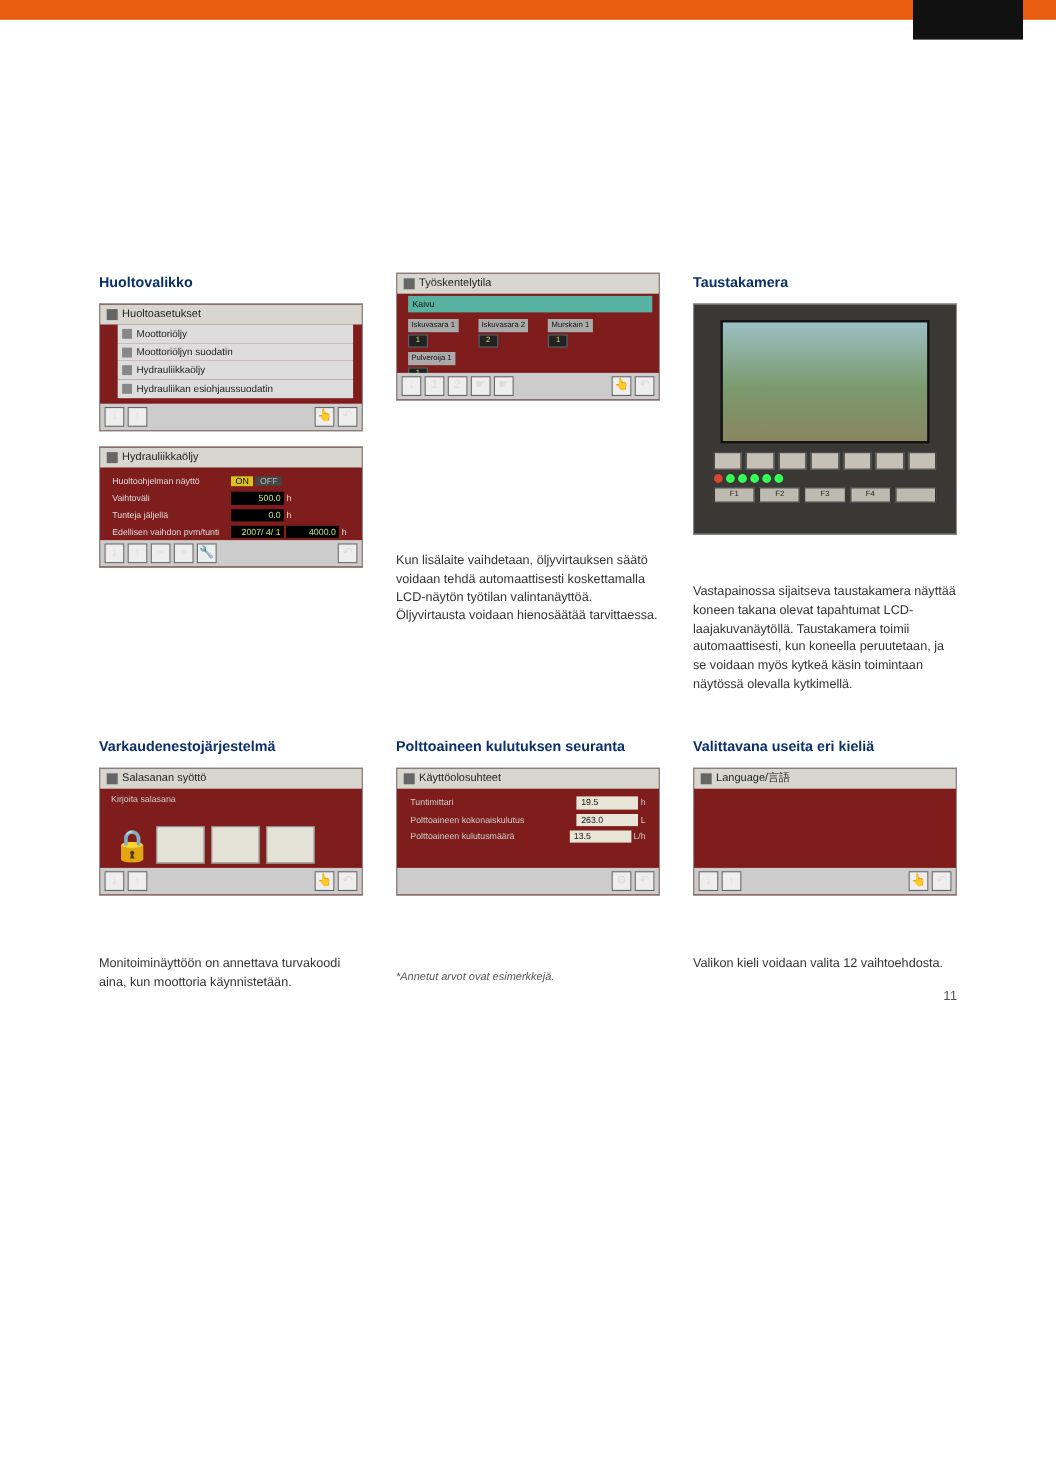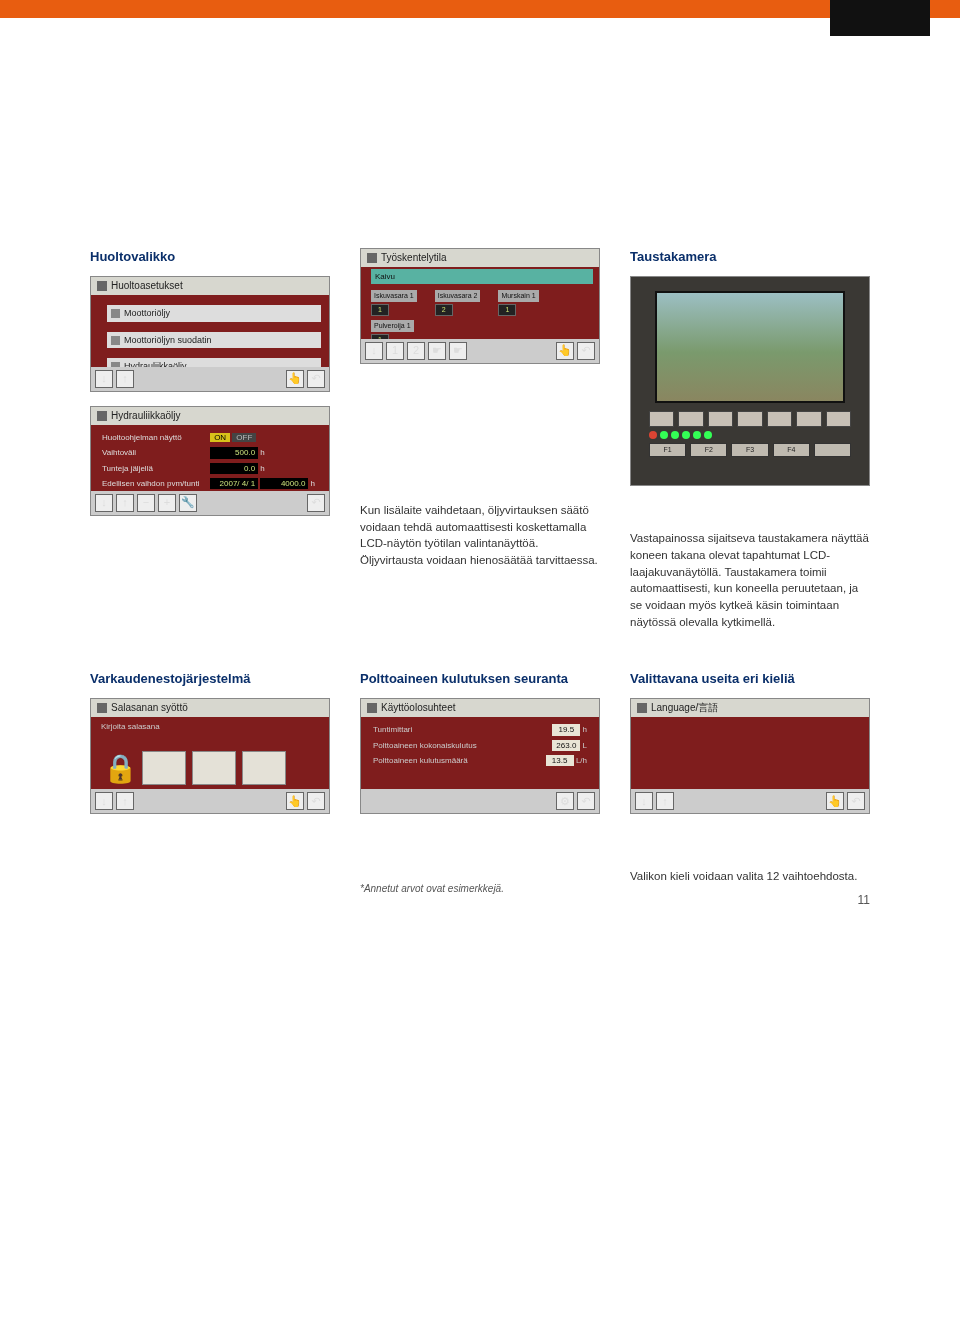--- a/index.html
+++ b/index.html
@@ -49,21 +49,21 @@
     display: flex;
     align-items: center;
     gap: 4px;
   }
   .screenshot .titlebar .tb-icon {
     width: 10px; height: 10px; background: #666; display: inline-block;
   }
   .screenshot .list-row {
     background: #ddd;
     color: #222;
-    margin: 10px 8px 0 16px;
+    margin: 0 8px 0 16px;
     padding: 2px 4px;
     font-size: 9px;
     display: flex;
     align-items: center;
     gap: 4px;
   }
   .screenshot .list-row .mini-icon {
     width: 9px; height: 9px; background: #888; display: inline-block;
   }
   .screenshot .footer-icons {
@@ -110,21 +110,21 @@
   .shot-cam .fnrow .f { flex: 1; height: 14px; background: #bfbab0; border: 1px solid #333; font-size: 7px; color: #222; display: flex; align-items: center; justify-content: center; }
   
   .shot-pw .body { padding: 16px 12px 4px 12px; display: flex; gap: 4px; align-items: center; }
   .shot-pw .lock { font-size: 28px; color: #9a9890; }
   .shot-pw .boxes { display: flex; gap: 6px; }
   .shot-pw .boxes .bx { width: 44px; height: 34px; background: #e4e1d7; border: 1px solid #888; }
   
   .shot-fuel .body { padding: 4px 8px; }
   .shot-fuel table { width: 100%; font-size: 8px; }
   .shot-fuel td { padding: 1px 2px; color: #ccc; }
-  .shot-fuel .vbox { background: #e9e5d6; color: #111; text-align: center; padding: 0 4px; display: inline-block; width: 28px; }
+  .shot-fuel .vbox { background: #e9e5d6; color: #111; text-align: left; padding: 0 4px; display: inline-block; width: 56px; }
   
   .shot-lang .body { padding: 4px 8px 0 14px; }
   .shot-lang .lang-row { background: #ddd; color: #222; margin: 2px 0; padding: 2px 4px; font-size: 9px; display: flex; align-items: center; gap: 4px; }
   .shot-lang .lang-row.sel { background: #d9c21a; }
   .shot-lang .flag { width: 12px; height: 9px; display: inline-block; }
   .flag-en { background: linear-gradient(#c00 33%, #fff 33% 66%, #00247d 66%); }
   .flag-es { background: linear-gradient(#c00 25%, #ffcc00 25% 75%, #c00 75%); }
   .flag-it { background: linear-gradient(90deg, #009246 33%, #fff 33% 66%, #ce2b37 66%); }
   .flag-fr { background: linear-gradient(90deg, #0055a4 33%, #fff 33% 66%, #ef4135 66%); }
   .body-text { color: #333; font-size: 11.5px; line-height: 1.45; }
@@ -326,20 +326,21 @@
         <div class="footer-icons">
           <span class="ic">↓</span>
           <span class="ic">↑</span>
           <span class="spacer"></span>
           <span class="ic">👆</span>
           <span class="ic">↶</span>
         </div>
       </div>
 
       <div style="height:40px"></div>
+      <div class="body-text">Monitoiminäyttöön on annettava turvakoodi aina, kun moottoria käynnistetään.</div>
     </div>
 
     <div>
       <div class="col-heading">Polttoaineen kulutuksen seuranta</div>
 
       <div class="screenshot shot-fuel">
         <div class="titlebar">
           <span class="tb-icon"></span>
           <span>Käyttöolosuhteet</span>
         </div>

